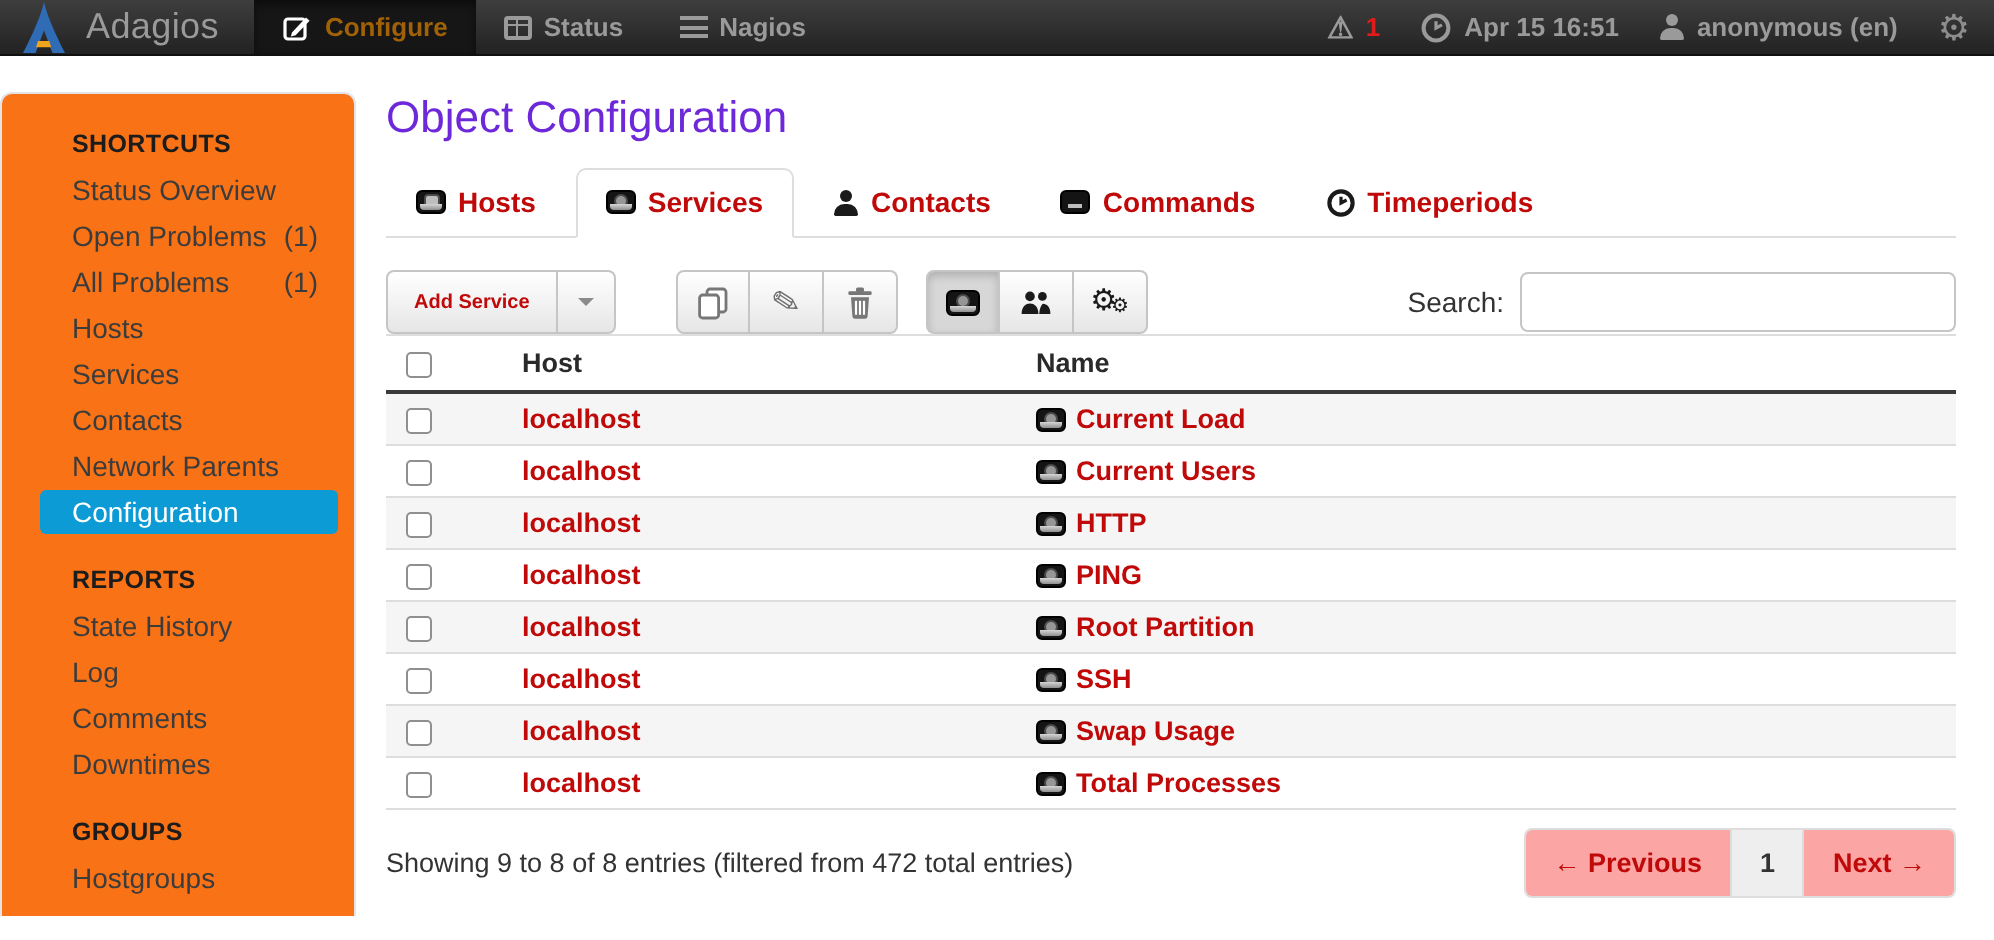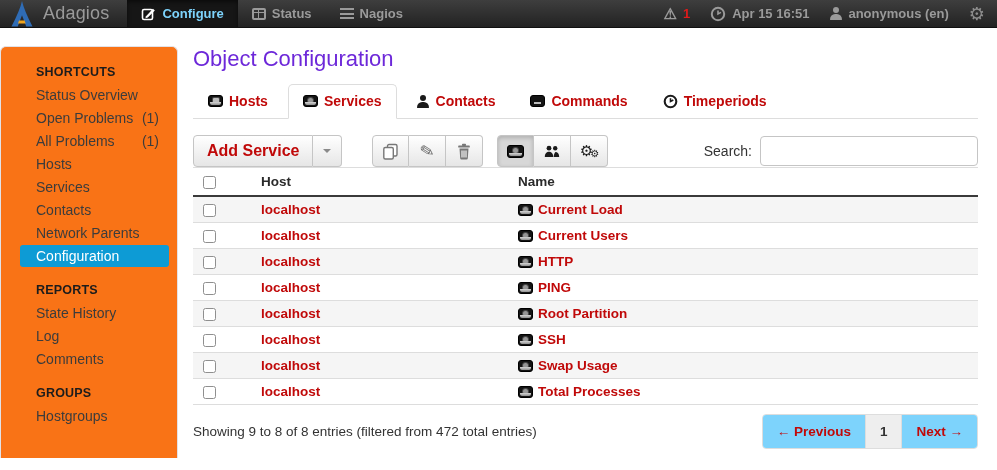--- a/index.html
+++ b/index.html
@@ -7,21 +7,21 @@
     font-family: "Liberation Sans", sans-serif; color:#333; }
 
   
   .navbar { height:28px; background:linear-gradient(#3e3e3e,#222); border-bottom:1px solid #101010;
     display:flex; align-items:stretch; }
   .brand { display:flex; align-items:center; gap:9px; padding:0 18px 0 10px; }
   .brand-text { color:#9a9a9a; font-size:18px; letter-spacing:.2px; }
   .nav-items { display:flex; }
   .nav-item { display:flex; align-items:center; gap:6px; padding:0 14px; color:#9a9a9a;
     font-weight:bold; font-size:13px; cursor:pointer; }
-  .nav-item.active { background:#161616; color:#7dd3fc; box-shadow:inset 0 2px 4px rgba(0,0,0,.5); }
+  .nav-item.active { background:#161616; color:#a16207; box-shadow:inset 0 2px 4px rgba(0,0,0,.5); }
   .nav-right { margin-left:auto; display:flex; align-items:center; gap:20px; padding-right:12px; }
   .nav-stat { display:flex; align-items:center; gap:6px; color:#9a9a9a; font-weight:bold; font-size:13px; }
   .warn-glyph { font-size:15px; color:#9a9a9a; }
   .alert-num { color:#e01b1b; }
   .gear-glyph { color:#8d8d8d; font-size:18px; line-height:1; }
 
   
   .person { display:inline-block; width:13px; height:13px; position:relative; }
   .person::before { content:""; position:absolute; top:0; left:50%; width:6px; height:6px;
     margin-left:-3px; border-radius:50%; background:#1a1a1a; }
@@ -70,21 +70,21 @@
     font-size:14px; font-weight:bold; color:#c00909; cursor:pointer; border:1px solid transparent;
     border-radius:5px 5px 0 0; margin-bottom:-1px; white-space:nowrap; }
   .tab.active { background:#fff; border-color:#ddd; border-bottom-color:#fff; }
   .clock-svg { display:block; }
 
   
   .toolbar { display:flex; align-items:center; margin-top:16px; }
   .btn { display:inline-flex; align-items:center; justify-content:center;
     background:linear-gradient(#ffffff,#e6e6e6); border:1px solid #c5c5c5; cursor:pointer;
     height:32px; font-family:inherit; }
-  .add-btn { padding:0 13px; font-size:16px; font-weight:bold; color:#c00909; border-radius:4px 0 0 4px; }
+  .add-btn { padding:0 13px; font-size:10px; font-weight:bold; color:#c00909; border-radius:4px 0 0 4px; }
   .caret-btn { width:29px; border-left:none; border-radius:0 4px 4px 0; }
   .caret { width:0; height:0; border-left:4px solid transparent; border-right:4px solid transparent;
     border-top:4px solid #8a8a8a; }
   .btn-group { display:inline-flex; }
   .btn-group .btn { width:37px; border-radius:0; border-left-width:0; }
   .btn-group .btn:first-child { border-radius:4px 0 0 4px; border-left-width:1px; }
   .btn-group .btn:last-child { border-radius:0 4px 4px 0; }
   .btn.pressed { background:#d7d7d7; box-shadow:inset 0 2px 4px rgba(0,0,0,.18); }
   .g1 { margin-left:30px; }
   .g2 { margin-left:14px; }
@@ -111,21 +111,21 @@
   .checkbox { display:inline-block; width:13px; height:13px; border:1.5px solid #8f8f8f;
     border-radius:2.5px; background:#fff; cursor:pointer; vertical-align:middle; }
   a.red-link { color:#c00909; font-weight:bold; text-decoration:none; cursor:pointer; }
   .name-cell { display:flex; align-items:center; gap:5px; }
 
   
   .table-footer { display:flex; align-items:center; justify-content:space-between; margin-top:9px; }
   .summary { font-size:13.5px; color:#333; }
   .pagination { display:flex; border:1px solid #ddd; border-radius:4px; overflow:hidden; background:#fff; }
   .page-btn { padding:9px 14px; font-size:13.5px; font-weight:bold; color:#c00909;
-    border-left:1px solid #ddd; cursor:pointer; background:#7dd3fc; white-space:nowrap; }
+    border-left:1px solid #ddd; cursor:pointer; background:#fca5a5; white-space:nowrap; }
   .page-btn:first-child { border-left:none; }
   .page-btn.current { color:#333; background:#eee; }
 </style>
 </head>
 <body>
 
 <div class="navbar">
   <div class="brand">
     <svg width="24" height="28" viewBox="0 0 24 28">
       <path d="M12 1 Q10 10 1.5 26.5 L7.8 26.5 Q10.3 19.5 12 15.2 Q13.7 19.5 16.2 26.5 L22.5 26.5 Q14 10 12 1 Z" fill="#2f6cb5"></path>
@@ -206,20 +206,23 @@
       <div class="side-title">REPORTS</div>
       <div class="side-item">
         <span>State History</span>
       </div>
       <div class="side-item">
         <span>Log</span>
       </div>
       <div class="side-item">
         <span>Comments</span>
       </div>
+      <div class="side-item">
+        <span>Downtimes</span>
+      </div>
     </div>
     <div class="side-section">
       <div class="side-title">GROUPS</div>
       <div class="side-item">
         <span>Hostgroups</span>
       </div>
     </div>
   </div>
 
   <div class="main">

